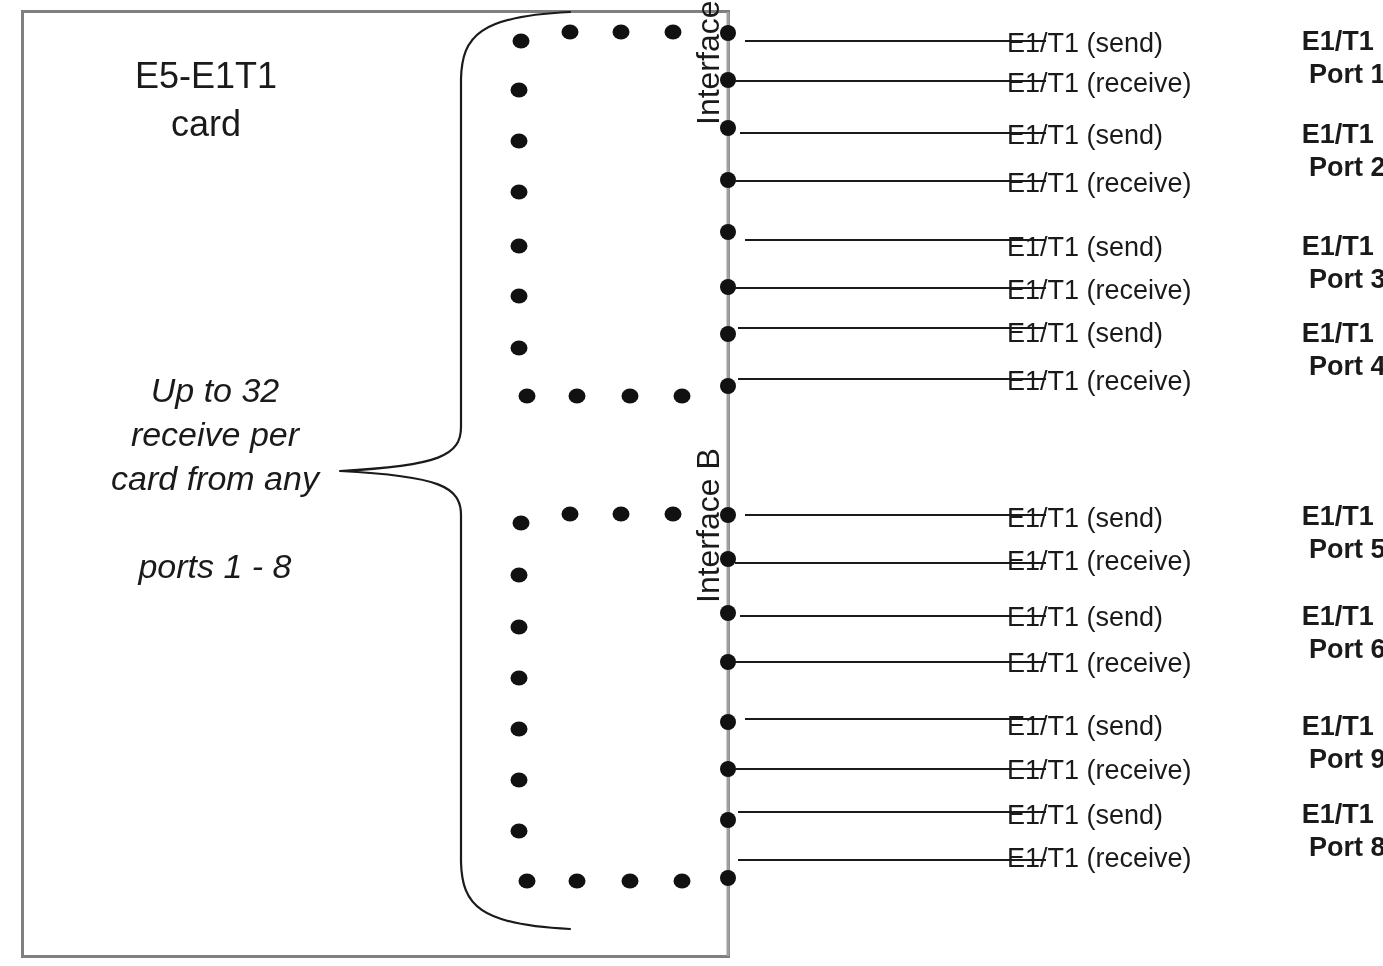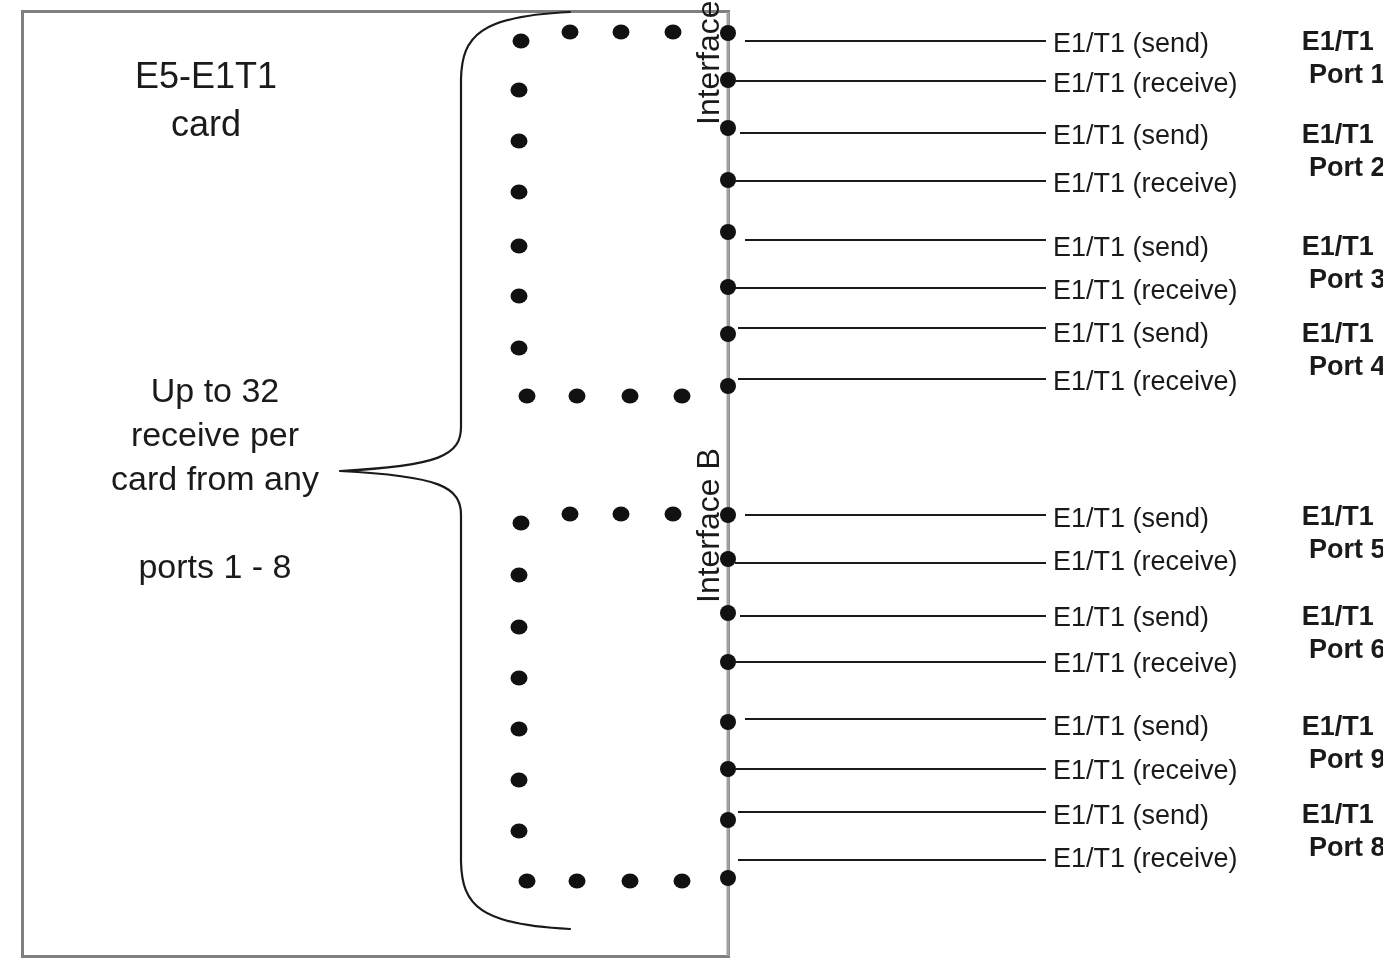--- a/index.html
+++ b/index.html
@@ -22,41 +22,42 @@
     font-size:36px;line-height:48px;
     white-space:normal;
   }
 
   
   #channel-note{
     left:70px;top:368px;width:290px;
     text-align:center;
     font-size:34px;line-height:44px;
     white-space:normal;
+    font-style:italic;
   }
 
   
   .iface-label{
     font-size:32px;
     transform-origin:left bottom;
   }
   #iface-a{left:690px;top:125px;}
   #iface-b{left:690px;top:603px;}
   .iface-rot{
     display:block;
     transform:rotate(-90deg);
     transform-origin:0 0;
     position:absolute;
     left:0;top:0;
   }
 
   
   .sr-label{
     font-size:27px;
-    left:1053px;
+    left:1007px;
     text-align:left;
   }
 
   
   .port-label{
     font-size:27px;
     font-weight:bold;
     left:1290px;
     text-align:left;
     line-height:33px;

